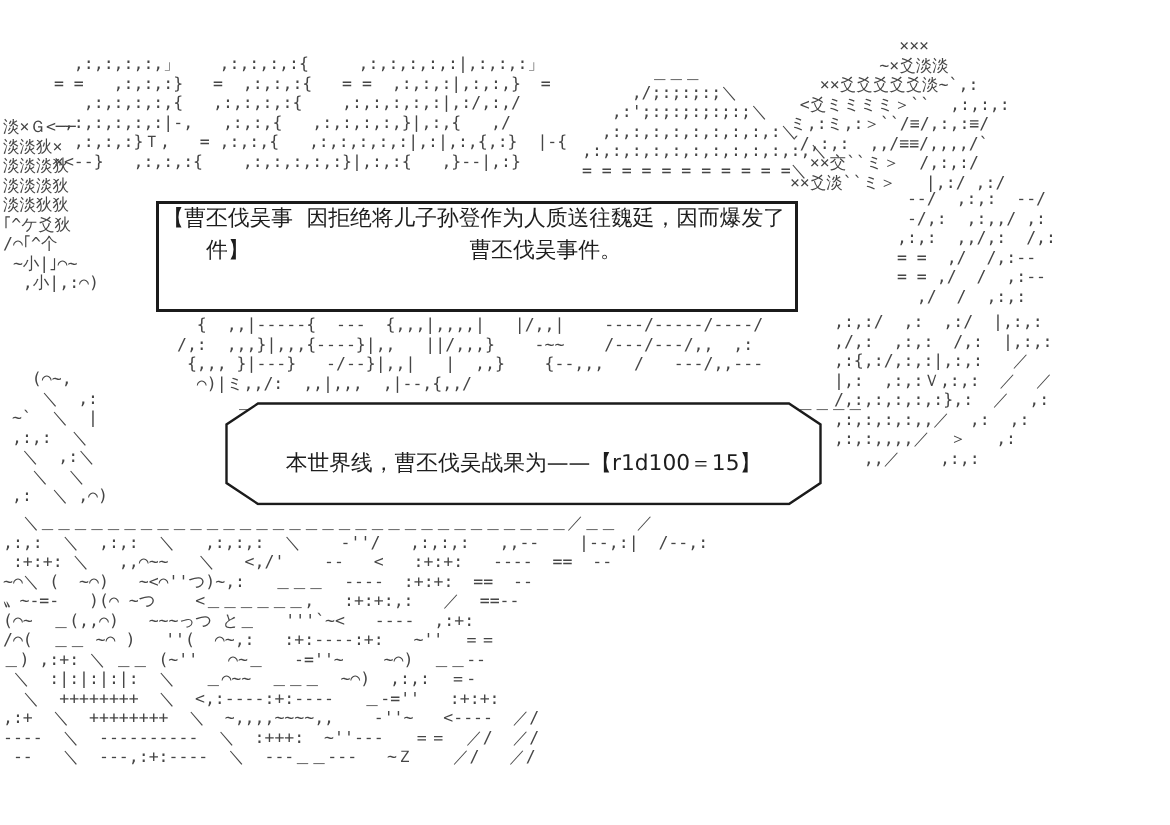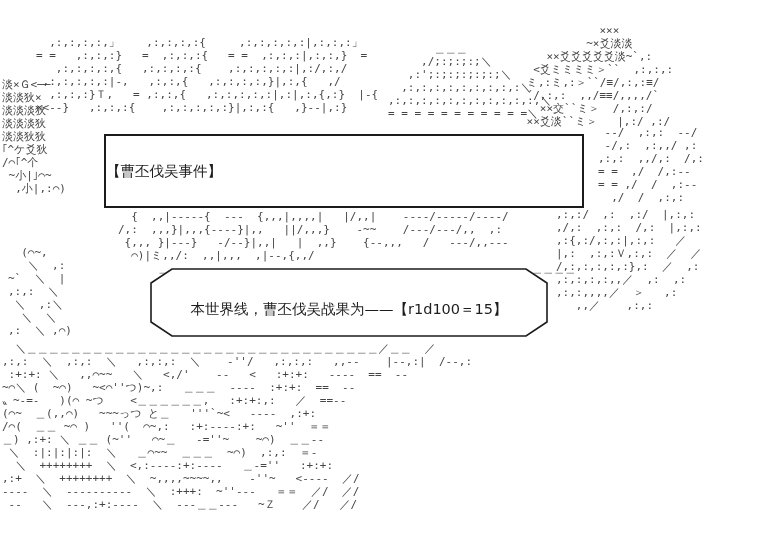--- a/index.html
+++ b/index.html
@@ -15,24 +15,24 @@
   #aa-rows-top{left:36px;top:36px;}
   #aa-mountain-center{left:388px;top:42px;}
   #aa-mountain-right{left:520px;top:24px;}
   #aa-trees-left{left:2px;top:78px;}
   #aa-slope-right-upper{left:598px;top:126px;}
   #aa-rows-mid{left:118px;top:210px;}
   #aa-slope-right-mid{left:556px;top:208px;}
   #aa-left-of-box2{left:8px;top:246px;}
   #aa-bottom{left:2px;top:342px;}
   .event-box{
-    position:absolute;left:104px;top:134px;width:480px;height:74px;
+    position:absolute;left:104px;top:134px;width:428px;height:74px;
     box-sizing:border-box;background:#ffffff;border:2px solid #1b1b1b;
-    display:flex;flex-direction:column;justify-content:center;
-    font-size:14.5px;line-height:21px;color:#1d1d1d;
+    display:flex;flex-direction:row;justify-content:center;
+    text-align:center;font-size:14.5px;line-height:21px;color:#1d1d1d;
   }
   .dice-box{position:absolute;left:150px;top:268px;width:398px;height:82px;}
   .dice-box svg{position:absolute;left:0;top:0;}
   .dice-box .dice-text{
     position:absolute;left:0;top:0;right:0;bottom:0;
     display:flex;flex-direction:column;justify-content:center;
     text-align:center;font-size:14.5px;line-height:21px;color:#1d1d1d;
   }
 </style>
 </head>
@@ -104,20 +104,21 @@
 /⌒(  ＿＿ ~⌒ )   ''(  ⌒~,:   :+:----:+:   ~''  ＝＝
 ＿) ,:+: ＼ ＿＿ (~''   ⌒~＿   -=''~    ~⌒)  ＿＿--
  ＼  :|:|:|:|:  ＼   ＿⌒~~  ＿＿＿  ~⌒)  ,:,:  ＝-
   ＼  ++++++++  ＼  &lt;,:----:+:----   ＿-=''   :+:+:
 ,:+  ＼  ++++++++  ＼  ~,,,,~~~~,,    -''~   &lt;----  ／/
 ----  ＼  ----------  ＼  :+++:  ~''---   ＝＝  ／/  ／/
  --   ＼  ---,:+:----  ＼  ---＿＿---   ~Ｚ    ／/   ／/</pre>
 
   <div class="event-box">
     <div>【曹丕伐吴事件】</div>
+    <div>因拒绝将儿子孙登作为人质送往魏廷，因而爆发了曹丕伐吴事件。</div>
   </div>
 
   <div class="dice-box">
     <svg width="398" height="69" viewBox="0 0 398 69">
       <polygon points="22,1 376,1 397,15 397,54 376,68 22,68 1,54 1,15" fill="#ffffff" stroke="#1b1b1b" stroke-width="1.6"></polygon>
     </svg>
     <div class="dice-text">
       <div>本世界线，曹丕伐吴战果为——【r1d100＝15】</div>
     </div>
   </div>

